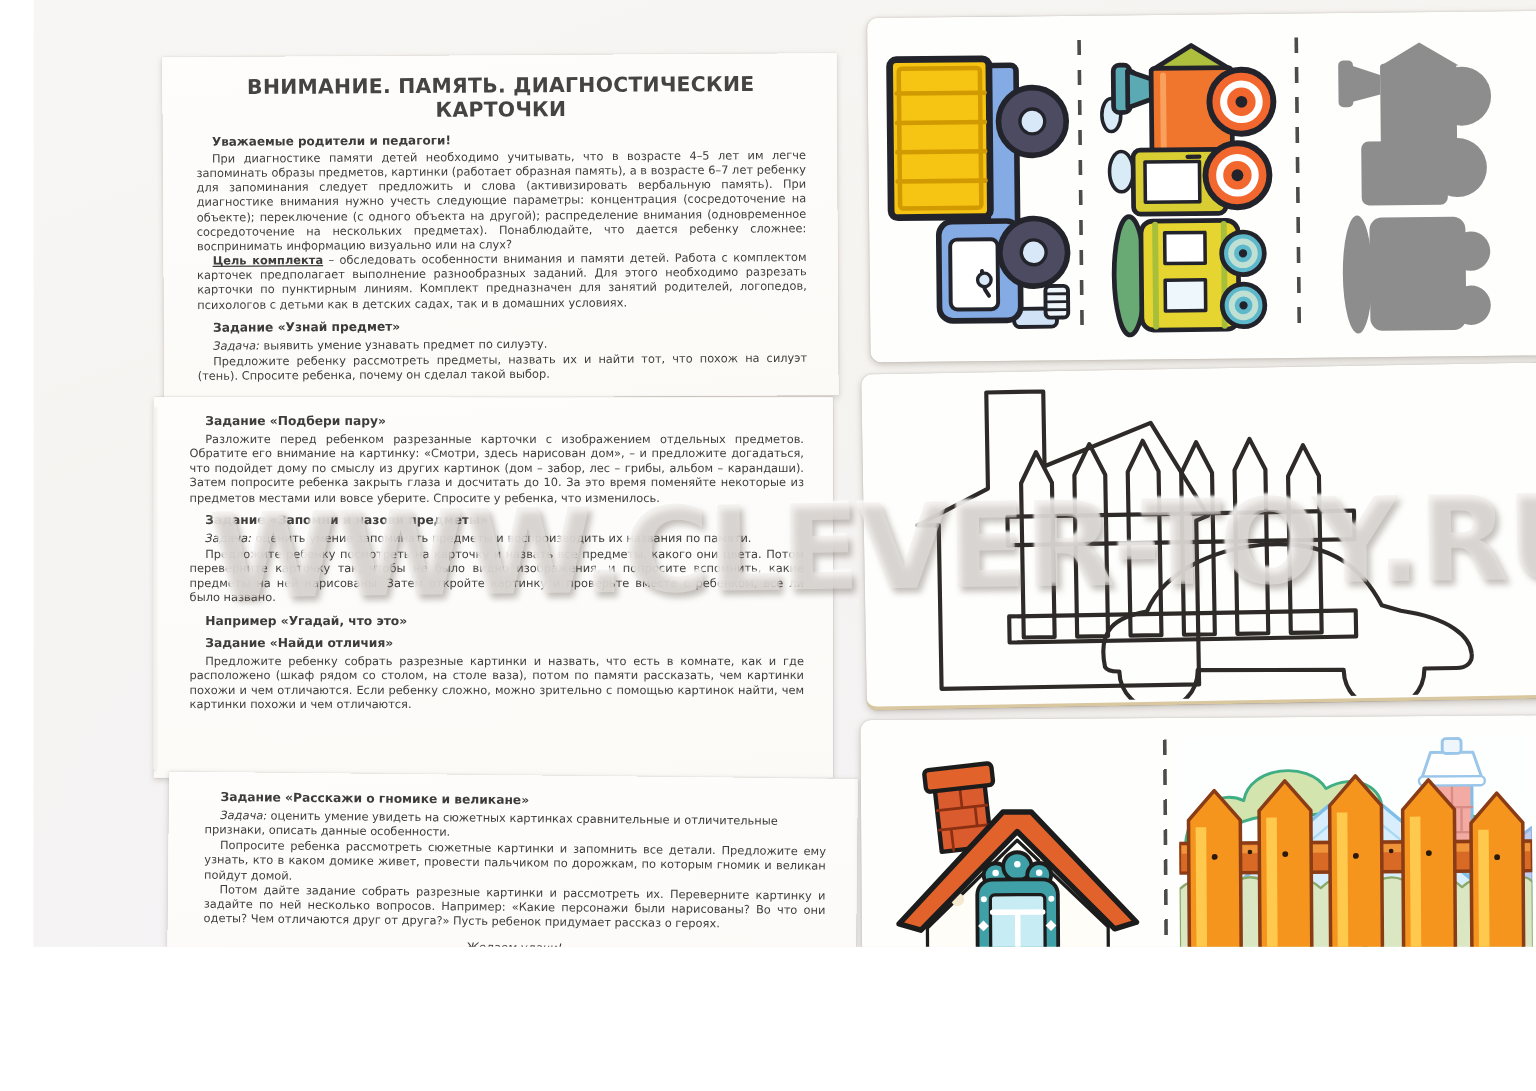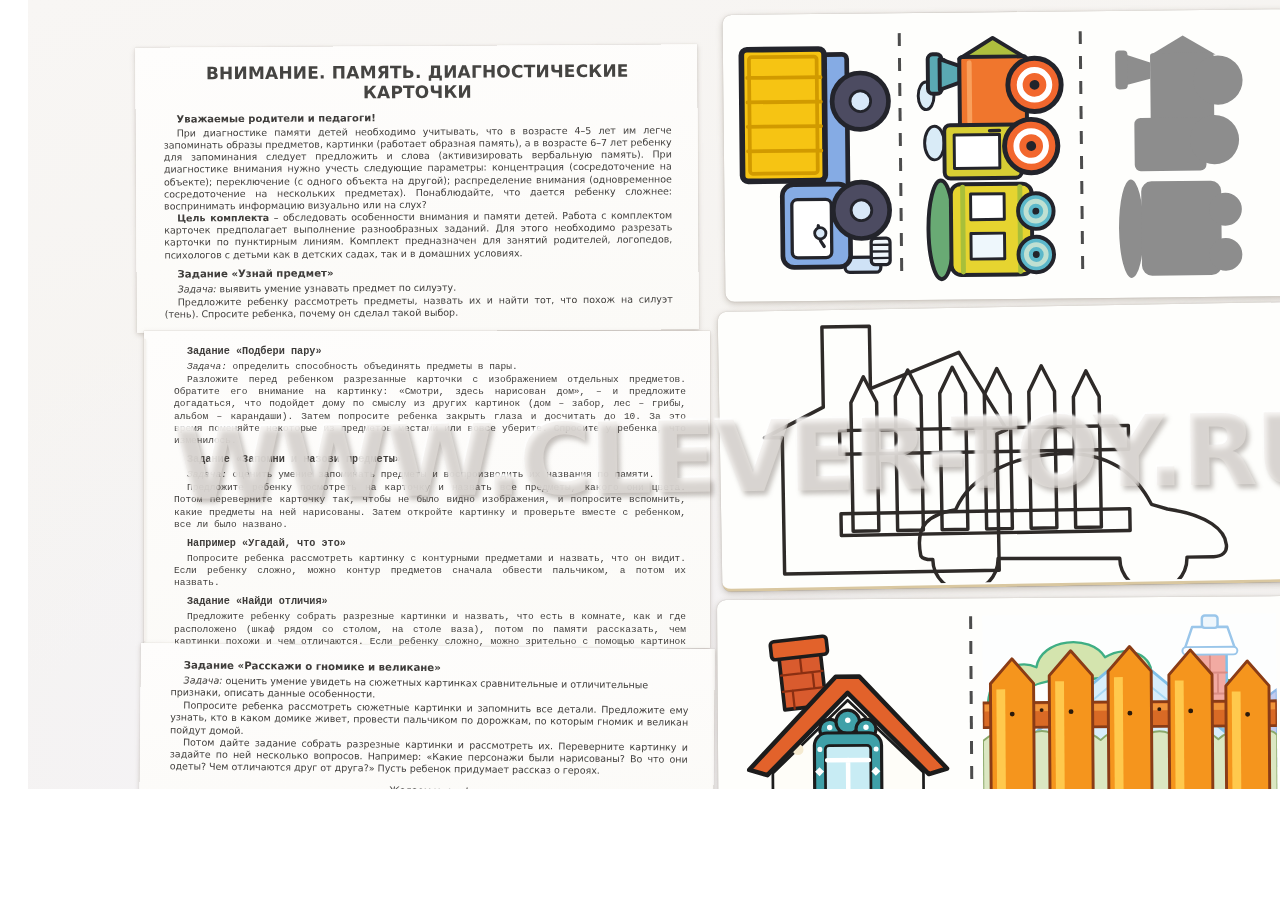--- a/index.html
+++ b/index.html
@@ -7,38 +7,38 @@
   body { font-family: "DejaVu Sans", "Liberation Sans", sans-serif; }
   .stage { position:relative; width:1280px; height:789px; overflow:hidden;
            background: radial-gradient(ellipse at 30% 95%, #f4f3f8 0%, rgba(244,243,248,0) 45%),
                        linear-gradient(160deg,#f8f6f4 0%,#f5f3f0 55%,#f3f1f0 100%); margin-left: 28px; }
 
   
   .sheet { position:absolute; background: linear-gradient(175deg,#fefdfc 0%,#fbfaf7 100%);
            box-shadow: 0 2px 5px rgba(150,138,125,0.38), 0 0 1px rgba(120,110,100,0.4);
            color:#3e3c3a; }
   .sheet1 { left:108px; top:46px;  width:562px; height:285px; transform:rotate(-0.35deg); padding:12px 26px 0 28px; }
-  .sheet2 { left:116px; top:331px; width:566px; height:317px; padding:13px 24px 0 30px; overflow:hidden;font-family:Liberation Mono, monospace; }
+  .sheet2 { left:100px; top:331px; width:566px; height:317px; padding:13px 24px 0 30px; overflow:hidden; }
   .sheet3 { left:112px; top:646px; width:574px; height:183px; transform:rotate(0.6deg); padding:14px 26px 0 30px; }
 
   .flap { position:absolute; left:-20px; top:8px; width:22px; height:302px;
           background:linear-gradient(90deg,#efecE8 0%,#f5f2ee 70%);
           box-shadow:-1px 1px 3px rgba(140,130,118,0.35); border-radius:3px 0 0 3px; }
   .flap::after { content:''; position:absolute; left:-11px; top:86px; width:22px; height:30px;
           background:#f5f3f0; border-radius:50%; box-shadow: inset -2px 0 2px rgba(120,110,100,0.18); }
 
   .doc-title { font-size:17px; font-weight:bold; text-align:center; letter-spacing:0.2px;
                color:#454442; margin:4px 0 10px; }
   .greet { font-size:10px; font-weight:bold; text-indent:13px; margin-bottom:3px; }
   p.body { font-size:9.5px; line-height:1.28; text-align:justify; text-indent:13px; color:#403e3c; }
   .task-h { font-size:10.2px; font-weight:bold; text-indent:13px; margin:7px 0 4px; }
   p.zad { font-size:9.5px; line-height:1.28; text-indent:13px; margin-bottom:1px; }
   p.zad .zlead { font-style:italic; }
   .closing { font-size:9.8px; font-style:italic; text-align:center; margin-top:10px; }
-  .lead-b { font-weight:bold; }
+  .lead-b { font-weight:bold;text-decoration:underline; }
 
   
   .card { position:absolute; background:#fefefc; border-radius:9px;
           box-shadow: 0 2px 6px rgba(145,133,120,0.45), 0 0 1px rgba(110,100,90,0.5); }
   .card1 { left:696px; top:12px;  width:567px; height:287px; transform:rotate(-0.6deg);
            display:flex; align-items:stretch; padding:10px 6px; }
   .card2 { left:692px; top:307px; width:574px; height:280px; transform:rotate(-1deg);
            border-bottom:3px solid #d9c7a0; padding:2px; }
   .card3 { left:690px; top:598px; width:577px; height:292px; transform:rotate(-0.4deg);
            display:flex; align-items:stretch; padding:8px 10px; }
@@ -70,29 +70,27 @@
     <p class="body"><span class="lead-b">Цель комплекта</span><span> – обследовать особенности внимания и памяти детей. Работа с комплектом карточек предполагает выполнение разнообразных заданий. Для этого необходимо разрезать карточки по пунктирным линиям. Комплект предназначен для занятий родителей, логопедов, психологов с детьми как в детских садах, так и в домашних условиях.</span></p>
     <div class="task-h">Задание «Узнай предмет»</div>
     <p class="zad"><span class="zlead">Задача:</span><span> выявить умение узнавать предмет по силуэту.</span></p>
     <p class="body">Предложите ребенку рассмотреть предметы, назвать их и найти тот, что похож на силуэт (тень). Спросите ребенка, почему он сделал такой выбор.</p>
   </div>
 
   <div class="sheet sheet2">
     <div class="flap"></div>
 
     <div class="task-h" style="margin-top:2px">Задание «Подбери пару»</div>
-    <p class="zad"><span class="zlead">Задача:</span><span> определить способность объединять предметы в пары.</span></p>
     <p class="body">Разложите перед ребенком разрезанные карточки с изображением отдельных предметов. Обратите его внимание на картинку: «Смотри, здесь нарисован дом», – и предложите догадаться, что подойдет дому по смыслу из других картинок (дом – забор, лес – грибы, альбом – карандаши). Затем попросите ребенка закрыть глаза и досчитать до 10. За это время поменяйте некоторые из предметов местами или вовсе уберите. Спросите у ребенка, что изменилось.</p>
 
     <div class="task-h">Задание «Запомни и назови предметы»</div>
     <p class="zad"><span class="zlead">Задача:</span><span> оценить умение запоминать предметы и воспроизводить их названия по памяти.</span></p>
     <p class="body">Предложите ребенку посмотреть на карточку и назвать все предметы, какого они цвета. Потом переверните карточку так, чтобы не было видно изображения, и попросите вспомнить, какие предметы на ней нарисованы. Затем откройте картинку и проверьте вместе с ребенком, все ли было названо.</p>
 
     <div class="task-h">Например «Угадай, что это»</div>
-    <p class="body">Попросите ребенка рассмотреть картинку с контурными предметами и назвать, что он видит. Если ребенку сложно, можно контур предметов сначала обвести пальчиком, а потом их назвать.</p>
 
     <div class="task-h">Задание «Найди отличия»</div>
     <p class="body">Предложите ребенку собрать разрезные картинки и назвать, что есть в комнате, как и где расположено (шкаф рядом со столом, на столе ваза), потом по памяти рассказать, чем картинки похожи и чем отличаются. Если ребенку сложно, можно зрительно с помощью картинок найти, чем картинки похожи и чем отличаются.</p>
   </div>
 
   <div class="sheet sheet3">
     <div class="task-h" style="margin-top:2px">Задание «Расскажи о гномике и великане»</div>
     <p class="zad"><span class="zlead">Задача:</span><span> оценить умение увидеть на сюжетных картинках сравнительные и отличительные признаки, описать данные особенности.</span></p>
     <p class="body">Попросите ребенка рассмотреть сюжетные картинки и запомнить все детали. Предложите ему узнать, кто в каком домике живет, провести пальчиком по дорожкам, по которым гномик и великан пойдут домой.</p>
     <p class="body">Потом дайте задание собрать разрезные картинки и рассмотреть их. Переверните картинку и задайте по ней несколько вопросов. Например: «Какие персонажи были нарисованы? Во что они одеты? Чем отличаются друг от друга?» Пусть ребенок придумает рассказ о героях.</p>

